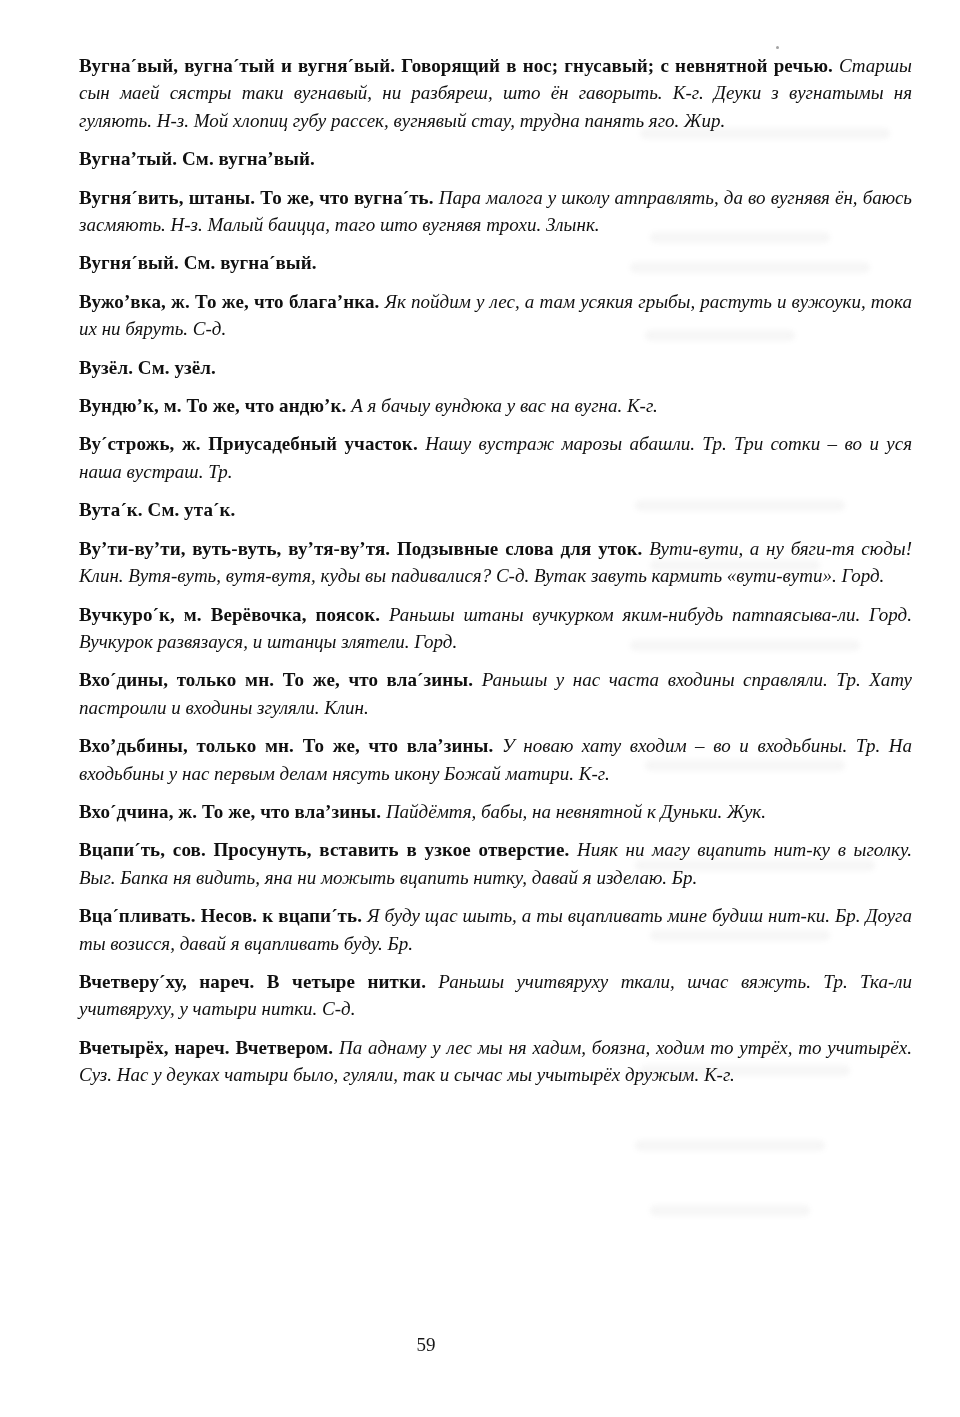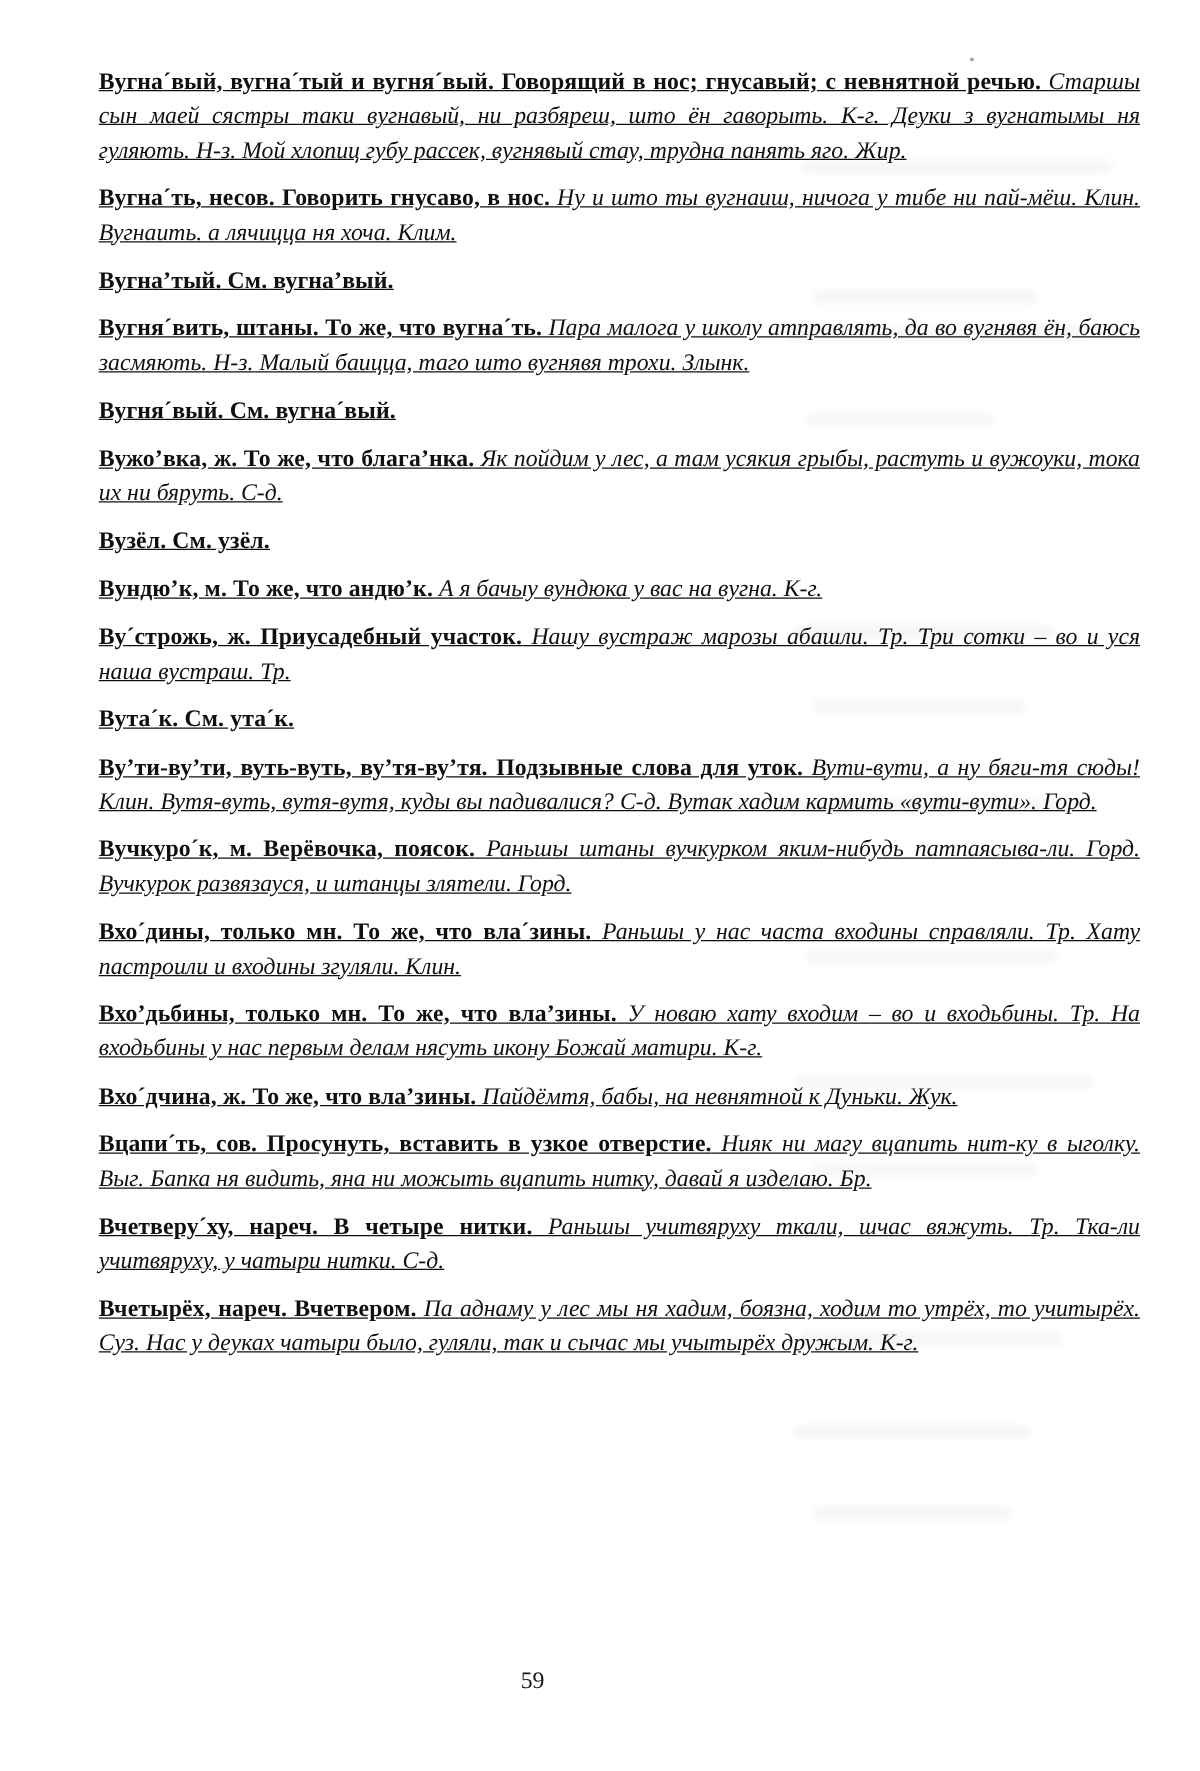--- a/index.html
+++ b/index.html
@@ -16,21 +16,20 @@
     color: #101010;
   }
   .text-block {
     position: absolute;
     left: 79px;
     top: 52px;
     width: 833px;
     text-align: justify;
     font-size: 19px;
     line-height: 27.4px;
-    text-decoration: underline;
   }
   .entry {
     margin: 0 0 11px 0;
     padding: 0;
   }
   .entry .head {
     font-weight: bold;
     font-style: normal;
     letter-spacing: 0.1px;
   }
@@ -100,50 +99,50 @@
   <div class="smudge s10"></div>
   <div class="smudge s11"></div>
   <div class="smudge s12"></div>
   <div class="smudge s13"></div>
 </div>
 <div class="speck"></div>
 
 <main class="text-block">
   <p class="entry"><b class="head">Вугна´вый, вугна´тый и вугня´вый. Говорящий в нос; гнусавый; с невнятной речью.</b><i class="example"> Старшы сын маей сястры таки вугнавый, ни разбяреш, што ён гаворыть. К-г. Деуки з вугнатымы ня гуляють. Н-з. Мой хлопиц губу рассек, вугнявый стау, трудна панять яго. Жир.</i></p>
 
-  <p class="entry"><b class="head">Вугна´ть, несов. Говорить гнусаво, в нос.</b><i class="example"> Ну и што ты вугнаиш, ничога у тибе ни пай-мёш. Клин. Вугнаить. а лячицца ня хоча. Клим.</i></p>
 
   <p class="entry"><b class="head">Вугна’тый. См. вугна’вый.</b></p>
 
   <p class="entry"><b class="head">Вугня´вить, штаны. То же, что вугна´ть.</b><i class="example"> Пара малога у школу атправлять, да во вугнявя ён, баюсь засмяють. Н-з. Малый баицца, таго што вугнявя трохи. Злынк.</i></p>
 
   <p class="entry"><b class="head">Вугня´вый. См. вугна´вый.</b></p>
 
 
   <p class="entry"><b class="head">Вужо’вка, ж. То же, что блага’нка.</b><i class="example"> Як пойдим у лес, а там усякия грыбы, растуть и вужоуки, тока их ни бяруть. С-д.</i></p>
 
   <p class="entry"><b class="head">Вузёл. См. узёл.</b></p>
 
   <p class="entry"><b class="head">Вундю’к, м. То же, что андю’к.</b><i class="example"> А я бачыу вундюка у вас на вугна. К-г.</i></p>
 
   <p class="entry"><b class="head">Ву´строжь, ж. Приусадебный участок.</b><i class="example"> Нашу вустраж марозы абашли. Тр. Три сотки – во и уся наша вустраш. Тр.</i></p>
 
   <p class="entry"><b class="head">Вута´к. См. ута´к.</b></p>
 
-  <p class="entry"><b class="head">Ву’ти-ву’ти, вуть-вуть, ву’тя-ву’тя. Подзывные слова для уток.</b><i class="example"> Вути-вути, а ну бяги-тя сюды! Клин. Вутя-вуть, вутя-вутя, куды вы падивалися? С-д. Вутак хадим кармить «вути-вути». Горд.</i></p>
+  <p class="entry"><b class="head">Ву’ти-ву’ти, вуть-вуть, ву’тя-ву’тя. Подзывные слова для уток.</b><i class="example"> Вути-вути, а ну бяги-тя сюды! Клин. Вутя-вуть, вутя-вутя, куды вы падивалися? С-д. Вутак завуть кармить «вути-вути». Горд.</i></p>
 
   <p class="entry"><b class="head">Вучкуро´к, м. Верёвочка, поясок.</b><i class="example"> Раньшы штаны вучкурком яким-нибудь патпаясыва-ли. Горд. Вучкурок развязауся, и штанцы злятели. Горд.</i></p>
 
   <p class="entry"><b class="head">Вхо´дины, только мн. То же, что вла´зины.</b><i class="example"> Раньшы у нас часта входины справляли. Тр. Хату пастроили и входины згуляли. Клин.</i></p>
 
   <p class="entry"><b class="head">Вхо’дьбины, только мн. То же, что вла’зины.</b><i class="example"> У новаю хату входим – во и входьбины. Тр. На входьбины у нас первым делам нясуть икону Божай матири. К-г.</i></p>
 
   <p class="entry"><b class="head">Вхо´дчина, ж. То же, что вла’зины.</b><i class="example"> Пайдёмтя, бабы, на невнятной к Дуньки. Жук.</i></p>
 
   <p class="entry"><b class="head">Вцапи´ть, сов. Просунуть, вставить в узкое отверстие.</b><i class="example"> Нияк ни магу вцапить нит-ку в ыголку. Выг. Бапка ня видить, яна ни можыть вцапить нитку, давай я изделаю. Бр.</i></p>
 
+  <p class="entry"><b class="head">Вца´пливать. Несов. к вцапи´ть.</b><i class="example"> Я буду щас шыть, а ты вцапливать мине будиш нит-ки. Бр. Доуга ты возисся, давай я вцапливать буду. Бр.</i></p>
 
   <p class="entry"><b class="head">Вчетверу´ху, нареч. В четыре нитки.</b><i class="example"> Раньшы учитвяруху ткали, шчас вяжуть. Тр. Тка-ли учитвяруху, у чатыри нитки. С-д.</i></p>
 
   <p class="entry"><b class="head">Вчетырёх, нареч. Вчетвером.</b><i class="example"> Па аднаму у лес мы ня хадим, боязна, ходим то утрёх, то учитырёх. Суз. Нас у деуках чатыри было, гуляли, так и сычас мы учытырёх дружым. К-г.</i></p>
 </main>
 
 <div class="page-number">59</div>
 
 </body></html>

